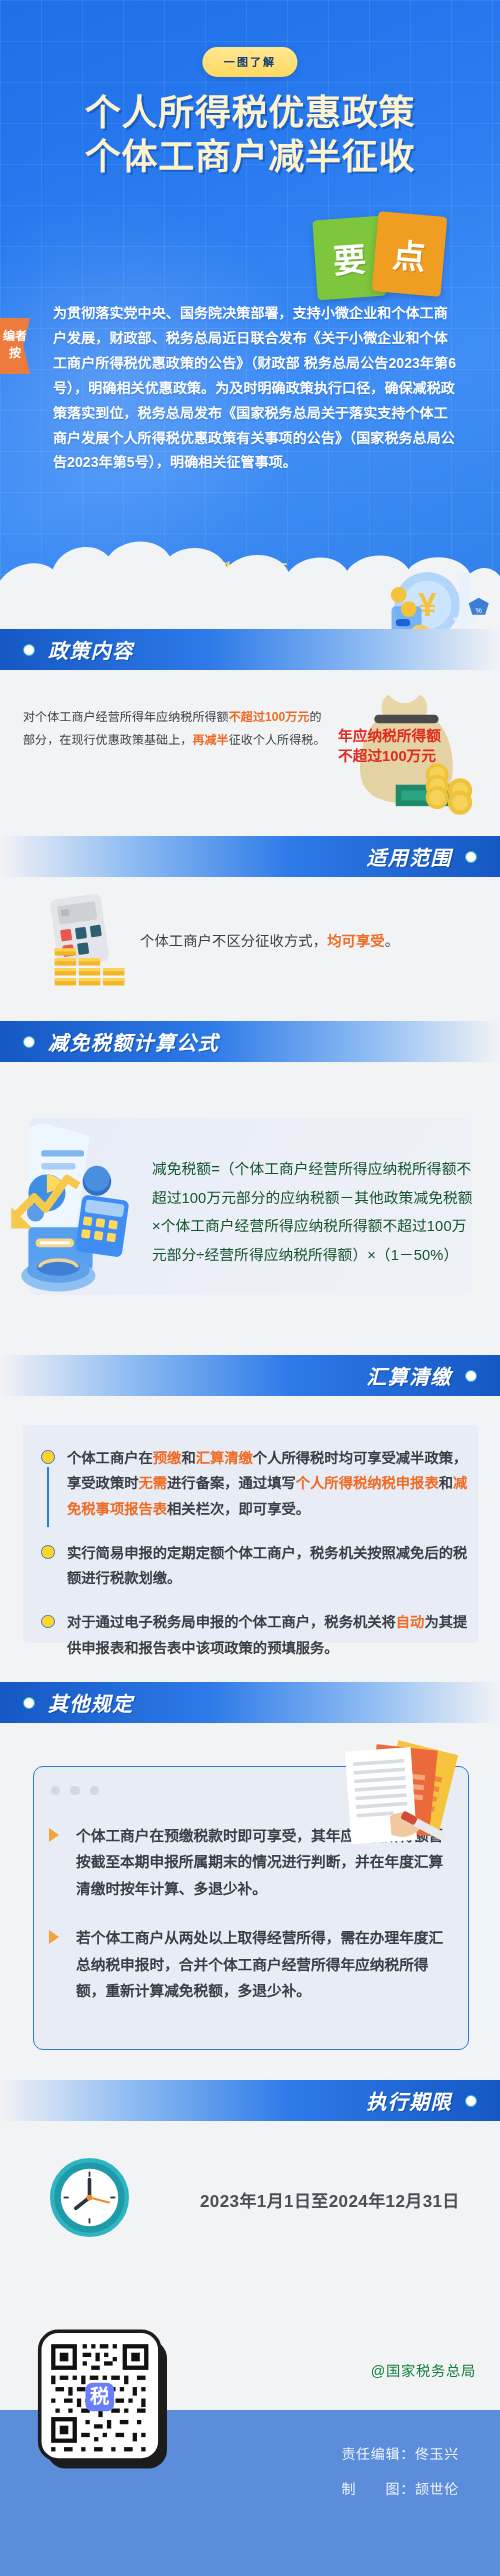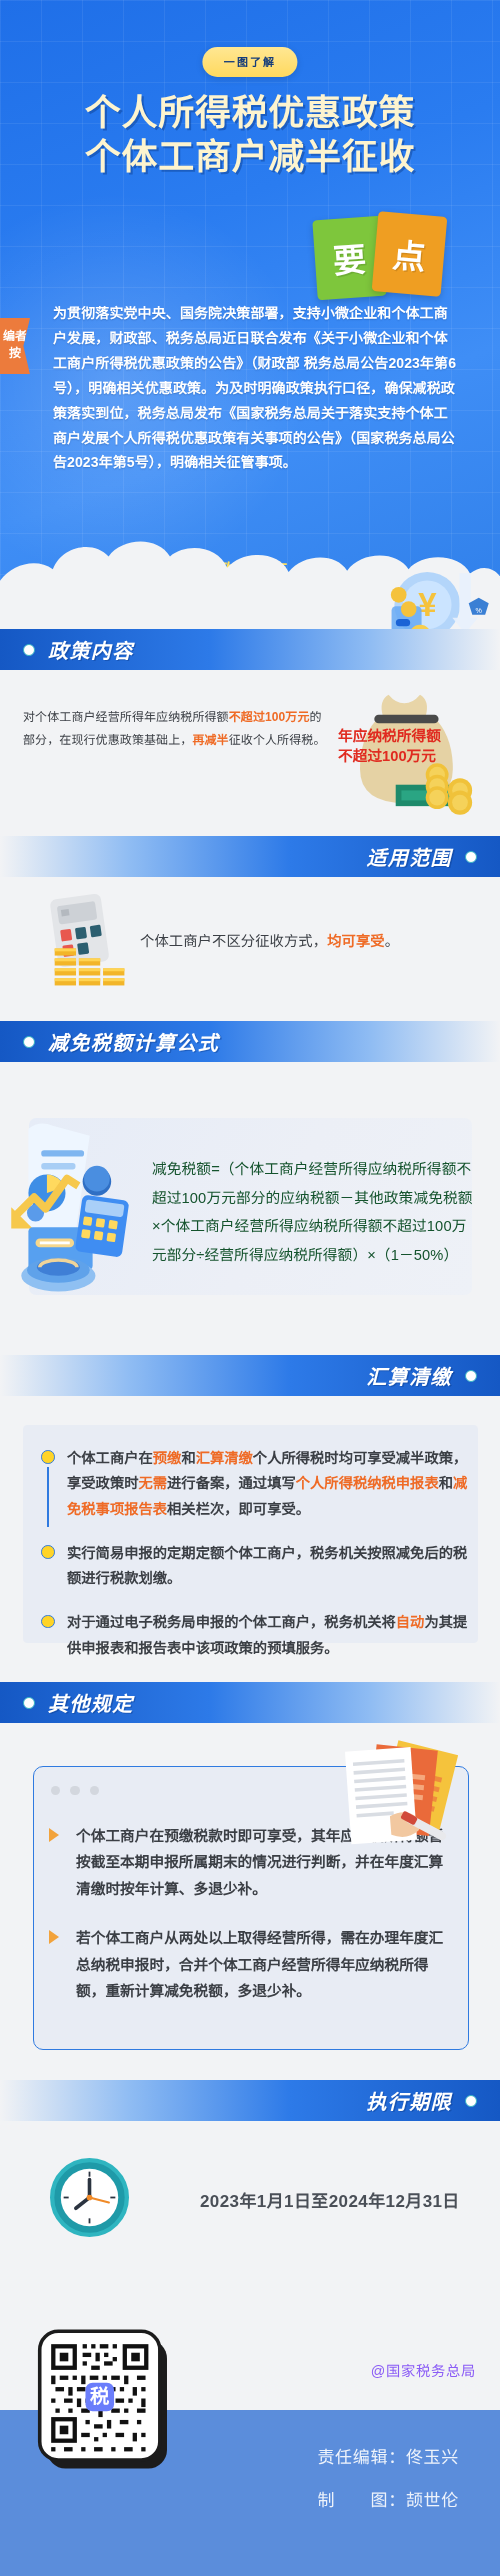--- a/index.html
+++ b/index.html
@@ -202,30 +202,30 @@
   .clock-art { position: absolute; left: 50px; top: 37px; width: 79px; height: 79px; }
   .period-text {
     position: absolute; left: 152px; top: 66px;
     color: #4a4f57; font-size: 17px; font-weight: bold; letter-spacing: 0.4px; margin-left: 48px;
   }
 
   
   .footer-light { position: relative; width: 500px; height: 110px; background: #f2f3f5; }
   .foot-watermark {
     position: absolute; right: 24px; top: 59px;
-    color: #8b5cf6; font-size: 14.3px; letter-spacing: 0.7px;
+    color: #15803d; font-size: 14.3px; letter-spacing: 0.7px;
   }
   .footer-blue {
     position: relative; width: 500px; height: 184px;
     background: #5b8ddb;
   }
   .qr-wrap { position: absolute; left: 34px; top: -86px; width: 143px; height: 154px; z-index: 8;}
   .credits {
     position: absolute; right: 41px; top: 27px;
-    color: #eef3fb; font-size: 17px; line-height: 2.5; text-align: left;
+    color: #eef3fb; font-size: 14px; line-height: 2.5; text-align: left;
   }
   .credits .row { letter-spacing: 0.7px; white-space: pre; }
 </style>
 </head>
 <body>
 
 <div class="hero">
   <div class="hero-grid"></div>
   <div class="hero-glow"></div>
 

